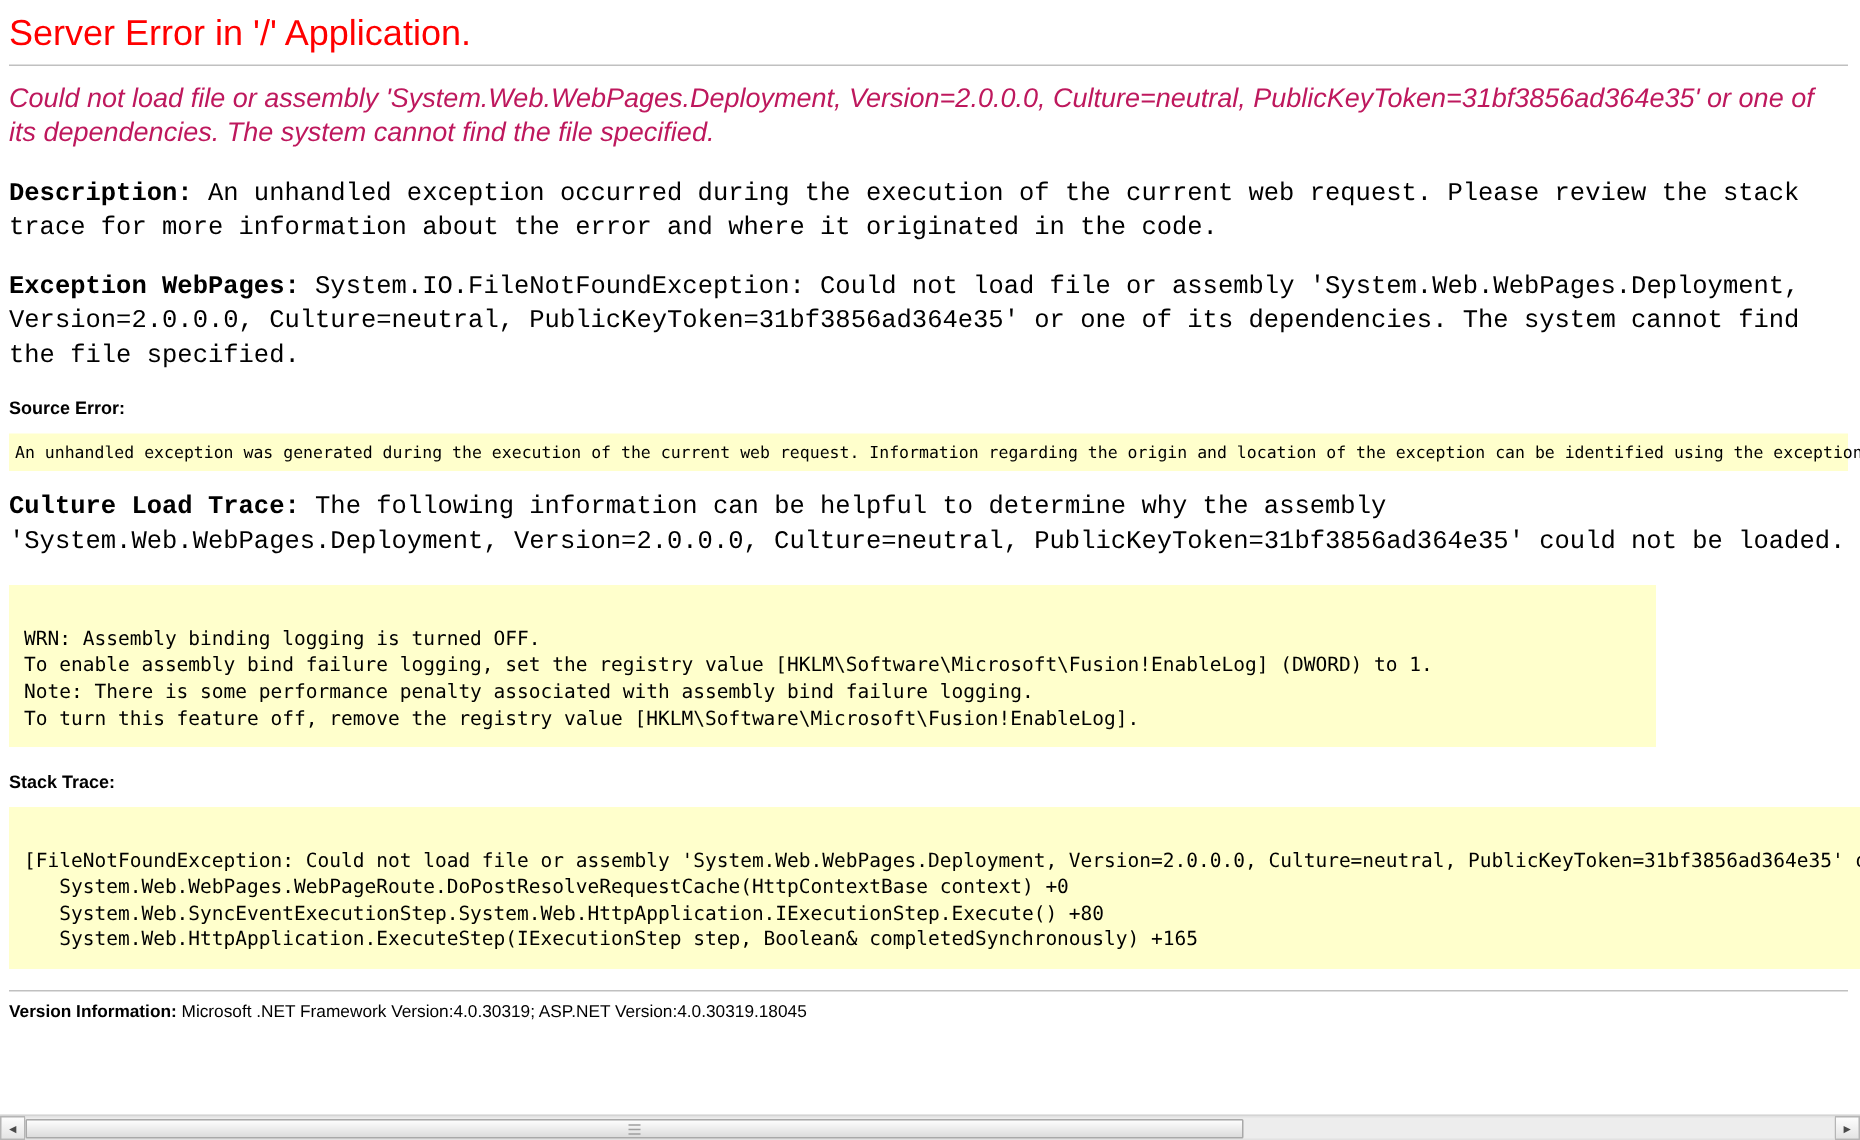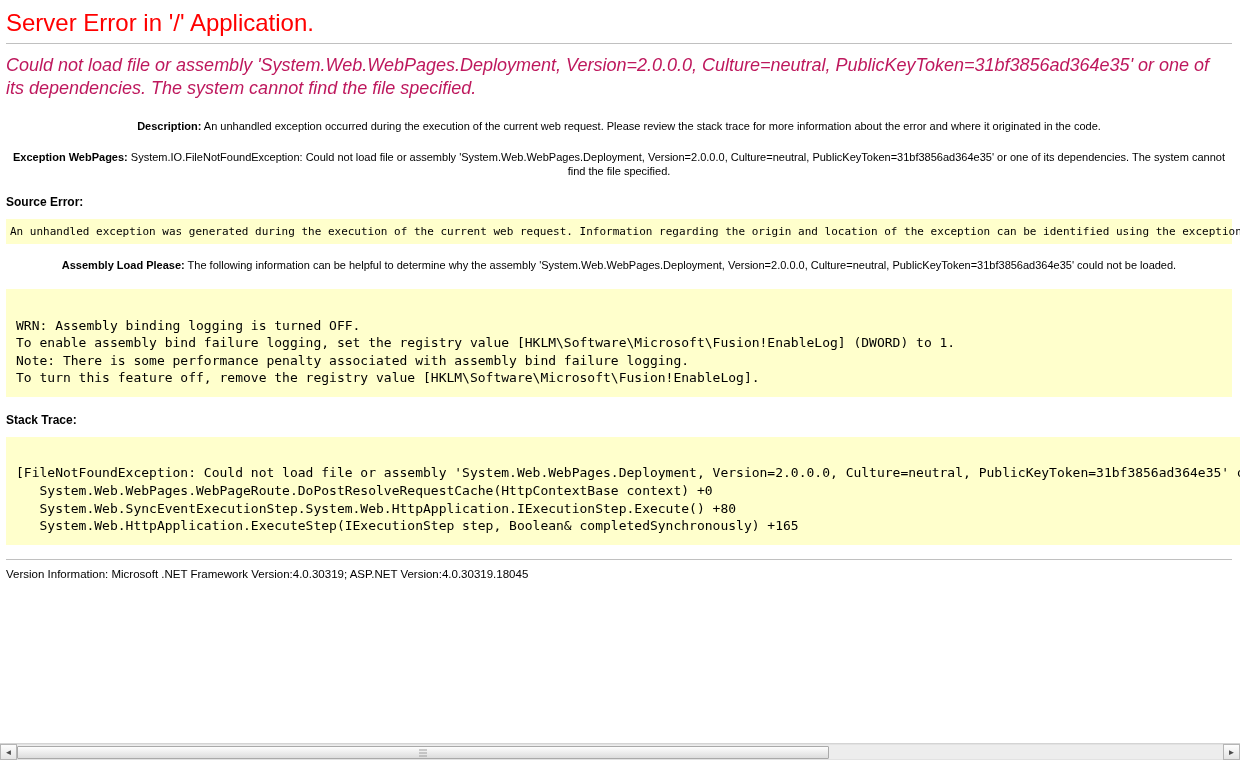--- a/index.html
+++ b/index.html
@@ -41,26 +41,25 @@
       font-family: Verdana, Geneva, sans-serif;
       font-size: 18px;
       font-weight: 400;
       font-style: italic;
       color: #be185d;
       margin: 0 0 18px 0;
       width: 1226px;
       line-height: 1.3;
     }
     .section {
-      font-family: Liberation Sans, sans-serif;
-      font-size: 11px;
+      font-family: Liberation Mono, monospace;
+      font-size: 17px;
       margin: 0 0 16px 0;
       line-height: 1.35;
       width: 1226px;
-      text-align: center;
     }
     .label { font-weight: bold; }
     .section-head {
       font-family: Arial, Helvetica, sans-serif;
       font-size: 12px;
       font-weight: bold;
       margin: 16px 0 10px 0;
     }
     .yellow-one-line {
       font-family: Consolas, "Lucida Console", Monaco, monospace;
@@ -70,39 +69,39 @@
       white-space: nowrap;
       width: 1226px;
       margin-bottom: 14px;
     }
     .yellow-block {
       font-family: Consolas, "Lucida Console", Monaco, monospace;
       font-size: 13px;
       background: #ffffcc;
       padding: 10px;
       margin: 10px 0 14px 0;
-      width: 1226px;
+      width: 1098px;
       line-height: 1.35;
       white-space: pre;
     }
     .yellow-block.wide {
       width: 100%; 
     }
     hr.bottom-rule {
       border: none;
       border-top: 1px solid #c0c0c0;
       margin: 8px 0 8px 0;
       width: 1226px;
     }
     .version {
       font-family: Arial, Helvetica, sans-serif;
       font-size: 11.5px;
       width: 1226px;
     }
-    .version .label { font-weight: normal; }
+    .version .label { font-weight: bold; }
 
     
     .hscroll-bar {
       flex: 0 0 auto;
       height: 17px;
       background: #f0f0f0;
       border-top: 1px solid #d4d4d4;
       display: flex;
       align-items: stretch;
       user-select: none;
@@ -164,21 +163,21 @@
     <div class="section">
       <span class="label">Exception WebPages:</span>
       <span>System.IO.FileNotFoundException: Could not load file or assembly 'System.Web.WebPages.Deployment, Version=2.0.0.0, Culture=neutral, PublicKeyToken=31bf3856ad364e35' or one of its dependencies. The system cannot find the file specified.</span>
     </div>
 
     <div class="section-head">Source Error:</div>
 
     <div class="yellow-one-line">An unhandled exception was generated during the execution of the current web request. Information regarding the origin and location of the exception can be identified using the exception stack trace below.</div>
 
     <div class="section">
-      <span class="label">Assembly Load Please:</span>
+      <span class="label">Culture Load Trace:</span>
       <span>The following information can be helpful to determine why the assembly 'System.Web.WebPages.Deployment, Version=2.0.0.0, Culture=neutral, PublicKeyToken=31bf3856ad364e35' could not be loaded.</span>
     </div>
 
     <div class="yellow-block">
 WRN: Assembly binding logging is turned OFF.
 To enable assembly bind failure logging, set the registry value [HKLM\Software\Microsoft\Fusion!EnableLog] (DWORD) to 1.
 Note: There is some performance penalty associated with assembly bind failure logging.
 To turn this feature off, remove the registry value [HKLM\Software\Microsoft\Fusion!EnableLog].
 </div>
 

